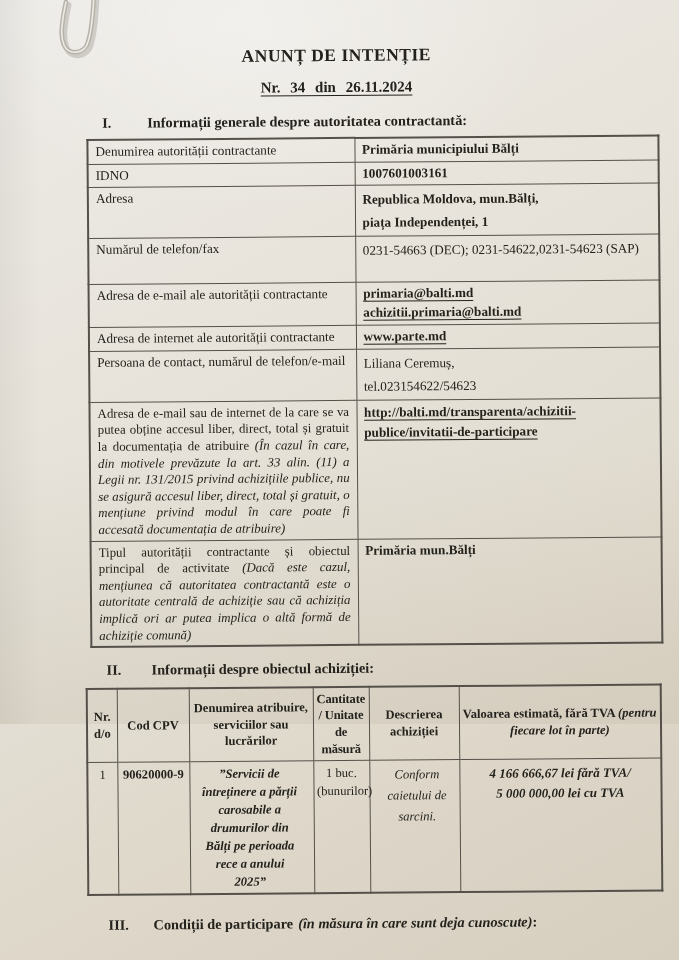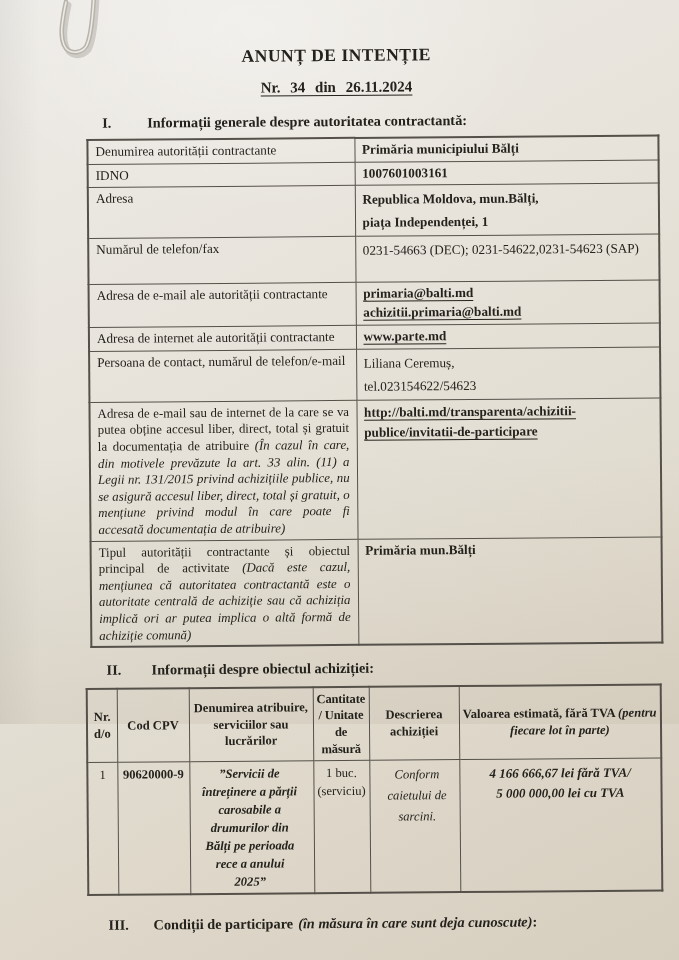--- a/index.html
+++ b/index.html
@@ -170,21 +170,21 @@
           <span>Valoarea estimată, fără TVA</span>
           <span class="note">(pentru fiecare lot în parte)</span>
         </td>
       </tr>
       <tr class="data">
         <td>1</td>
         <td class="cpv">90620000-9</td>
         <td class="den">”Servicii de întreținere a părții carosabile a drumurilor din Bălți pe perioada rece a anului 2025”</td>
         <td>
           <div>1 buc.</div>
-          <div>(serviciu)</div>
+          <div>(bunurilor)</div>
         </td>
         <td class="desc">Conform caietului de sarcini.</td>
         <td class="val">
           <div>4 166 666,67 lei fără TVA/</div>
           <div>5 000 000,00 lei cu TVA</div>
         </td>
       </tr>
     </tbody>
       </table>
 

